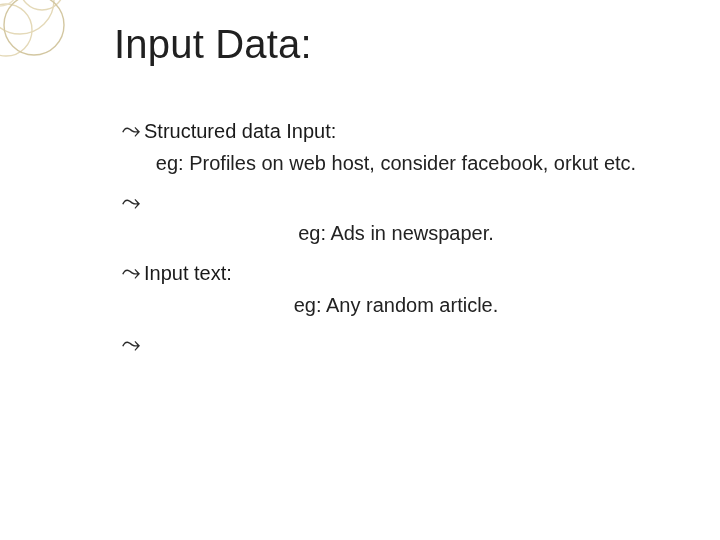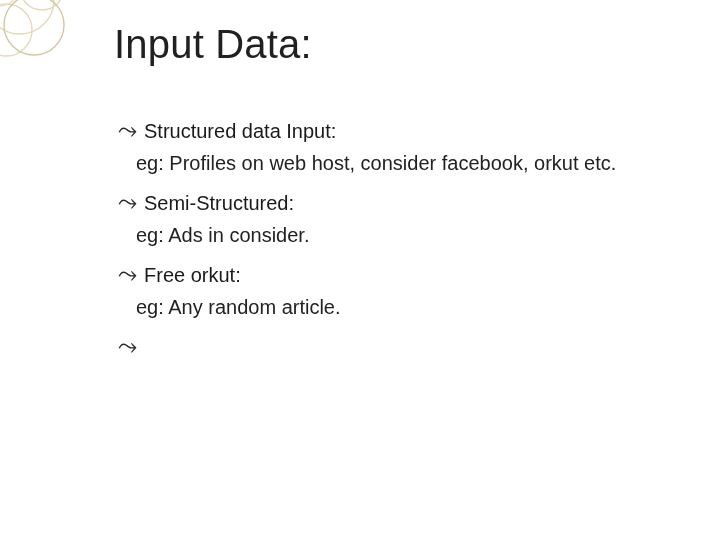--- a/index.html
+++ b/index.html
@@ -11,20 +11,21 @@
     font-family: Arial, Helvetica, sans-serif;
     color: #1a1a1a;
     overflow: hidden;
     position: relative;
   }
   .slide {
     position: relative;
     width: 720px;
     height: 540px;
     box-sizing: border-box;
+    text-align: center;
   }
   .decor {
     position: absolute;
     top: -30px;
     left: -10px;
     width: 90px;
     height: 110px;
     pointer-events: none;
   }
   .decor svg { width: 100%; height: 100%; }
@@ -92,27 +93,26 @@
   <div class="body">
 
     <div class="bullet-row first">
       <span class="bullet-icon">⤳</span>
       <span class="bullet-text">Structured data Input:</span>
     </div>
     <div class="sub">eg: Profiles on web host, consider facebook, orkut etc.</div>
 
     <div class="bullet-row space">
       <span class="bullet-icon">⤳</span>
-      <span class="bullet-text">Semi-Structured:</span>
     </div>
-    <div class="sub">eg: Ads in consider.</div>
+    <div class="sub">eg: Ads in newspaper.</div>
 
     <div class="bullet-row space">
       <span class="bullet-icon">⤳</span>
-      <span class="bullet-text">Free orkut:</span>
+      <span class="bullet-text">Input text:</span>
     </div>
     <div class="sub">eg: Any random article.</div>
 
     <div class="bullet-row space">
       <span class="bullet-icon">⤳</span>
     </div>
 
   </div>
 </div>
 

